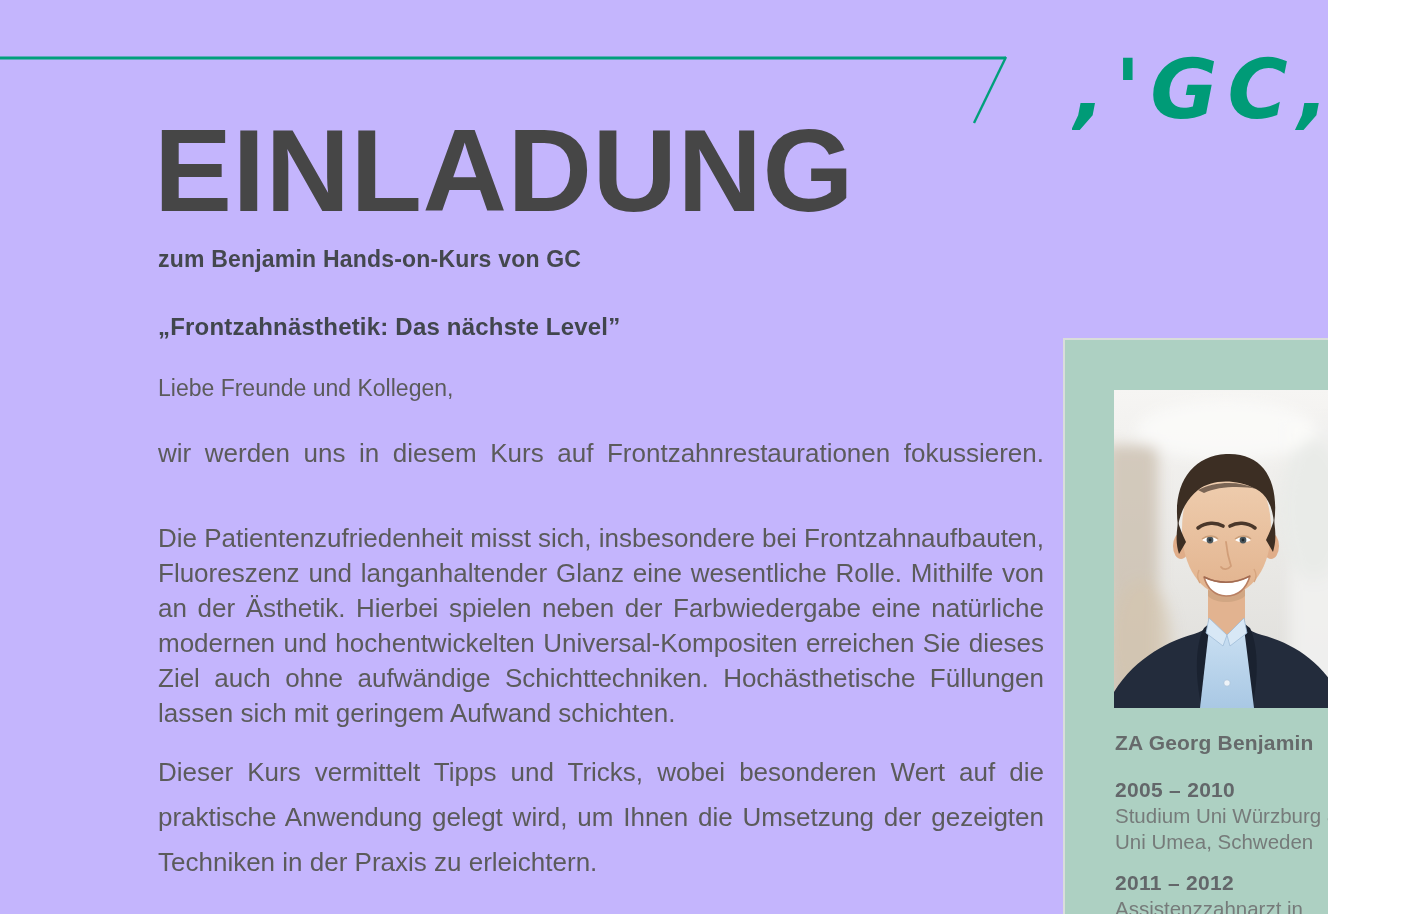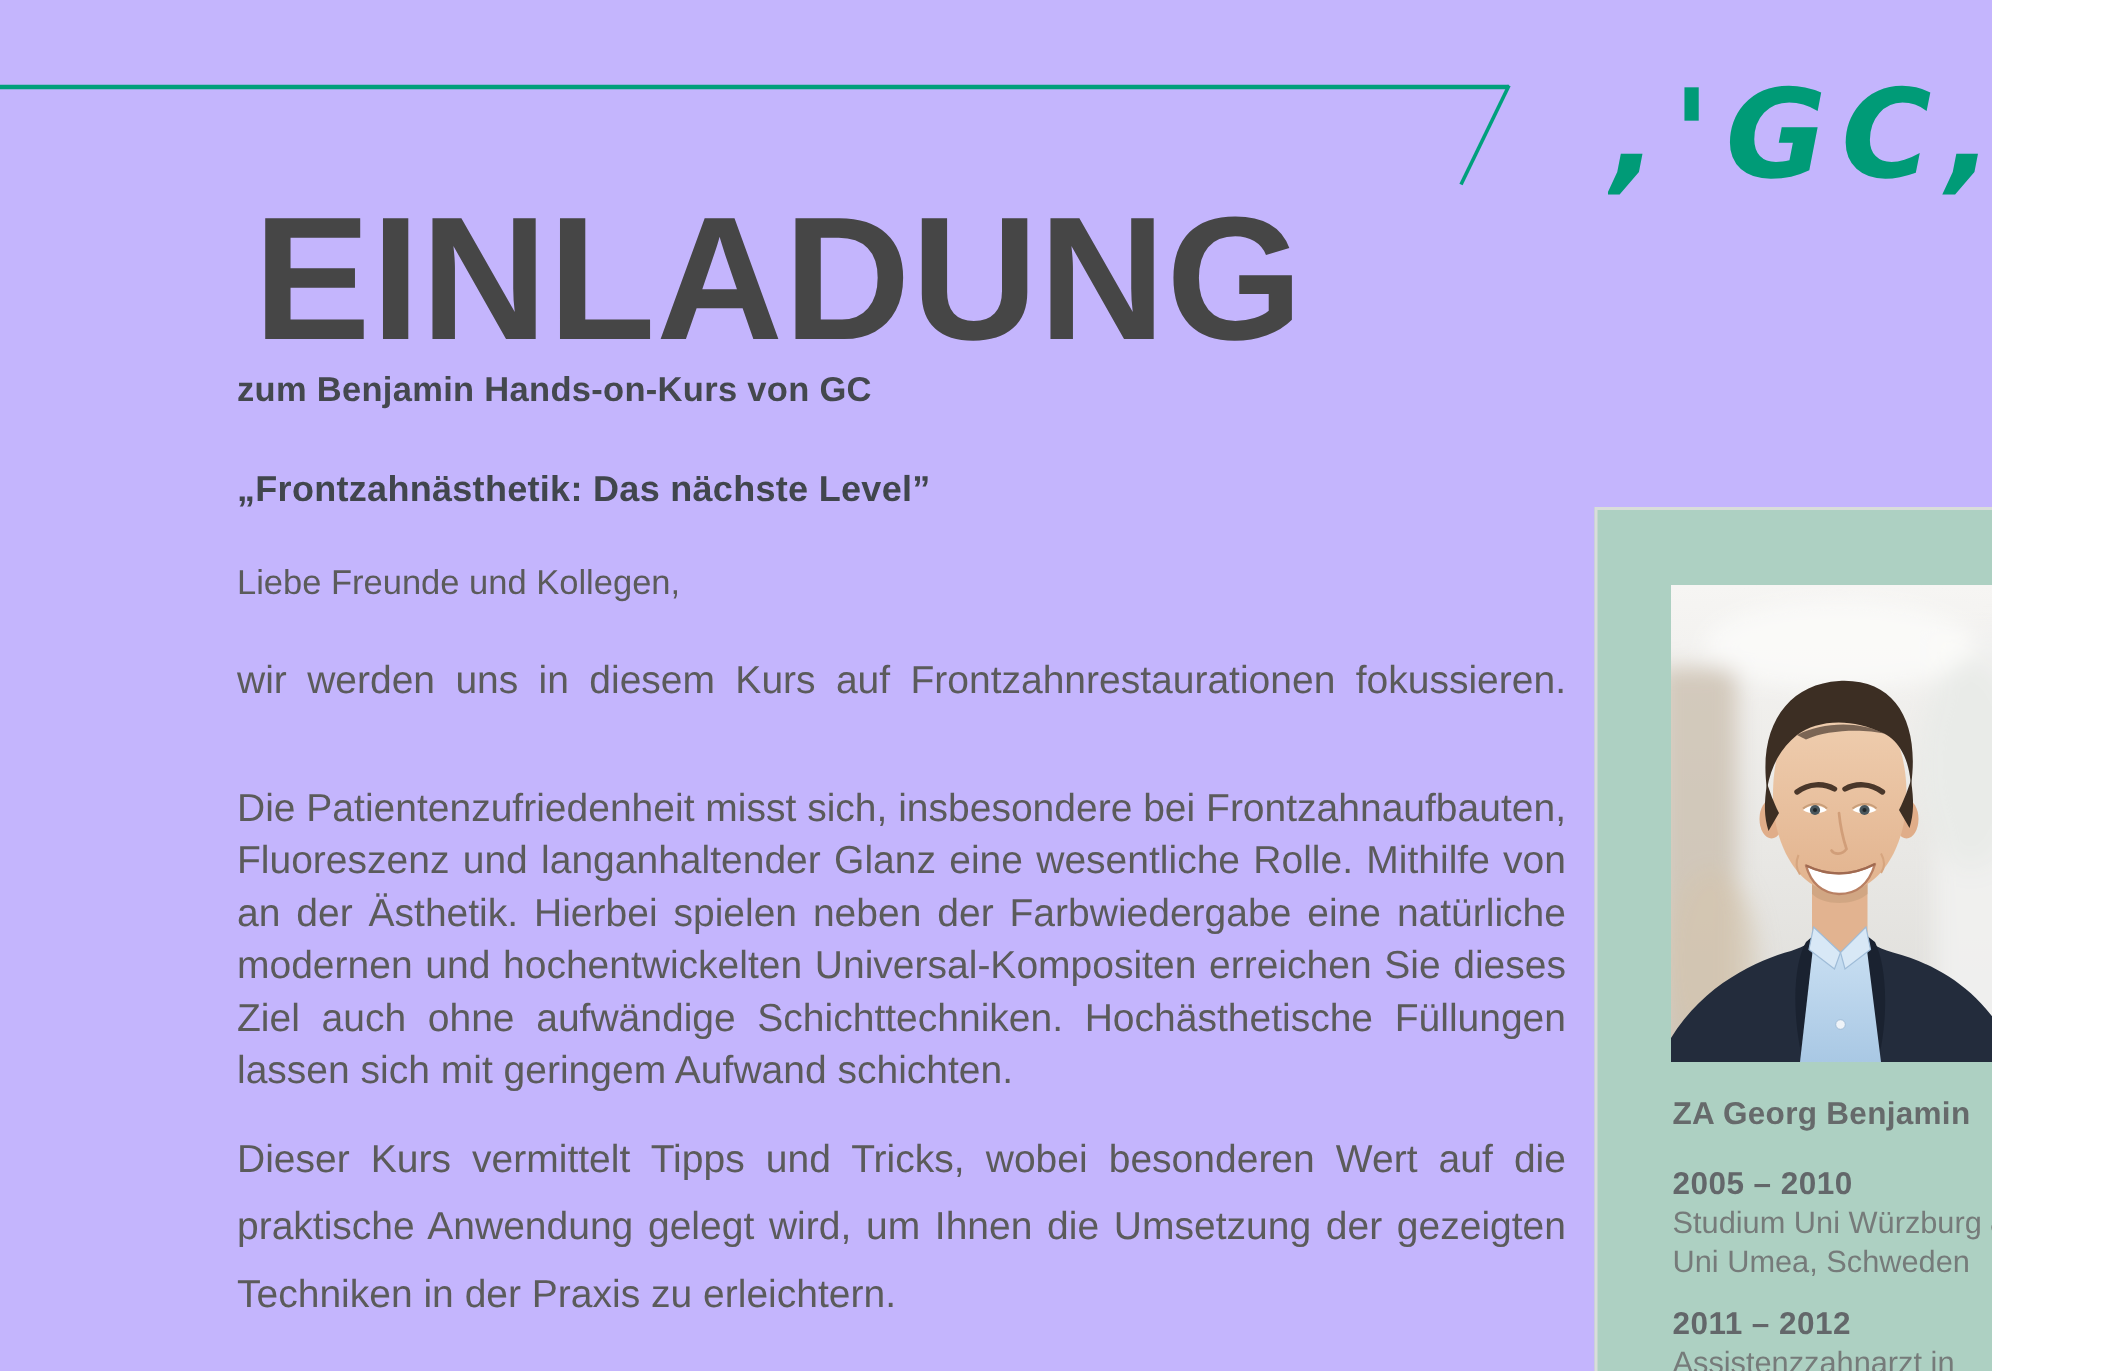--- a/index.html
+++ b/index.html
@@ -3,21 +3,21 @@
 <meta charset="utf-8">
 <style>
   html, body { margin:0; padding:0; background:#ffffff; }
   .page {
     position:relative; width:1328px; height:914px; background:#c4b5fd;
     overflow:hidden; font-family:"Liberation Sans", sans-serif;
   }
   .top-rule { position:absolute; left:0; top:0; pointer-events:none; }
   .logo { position:absolute; left:1072px; top:32px; width:310px; height:104px; }
   .page-title {
-    position:absolute; left:154px; top:112px; margin:15px;
+    position:absolute; left:154px; top:112px; margin:0;
     font-size:117px; line-height:1; font-weight:bold; color:#464646; letter-spacing:0.5px;
   }
   .subtitle {
     position:absolute; left:158px; top:246px; font-size:23px; line-height:27px;
     font-weight:bold; color:#44484e; letter-spacing:0.2px;
   }
   .course-quote {
     position:absolute; left:158px; top:313px; font-size:24px; line-height:28px;
     font-weight:bold; color:#41464d; letter-spacing:0.2px;
   }

